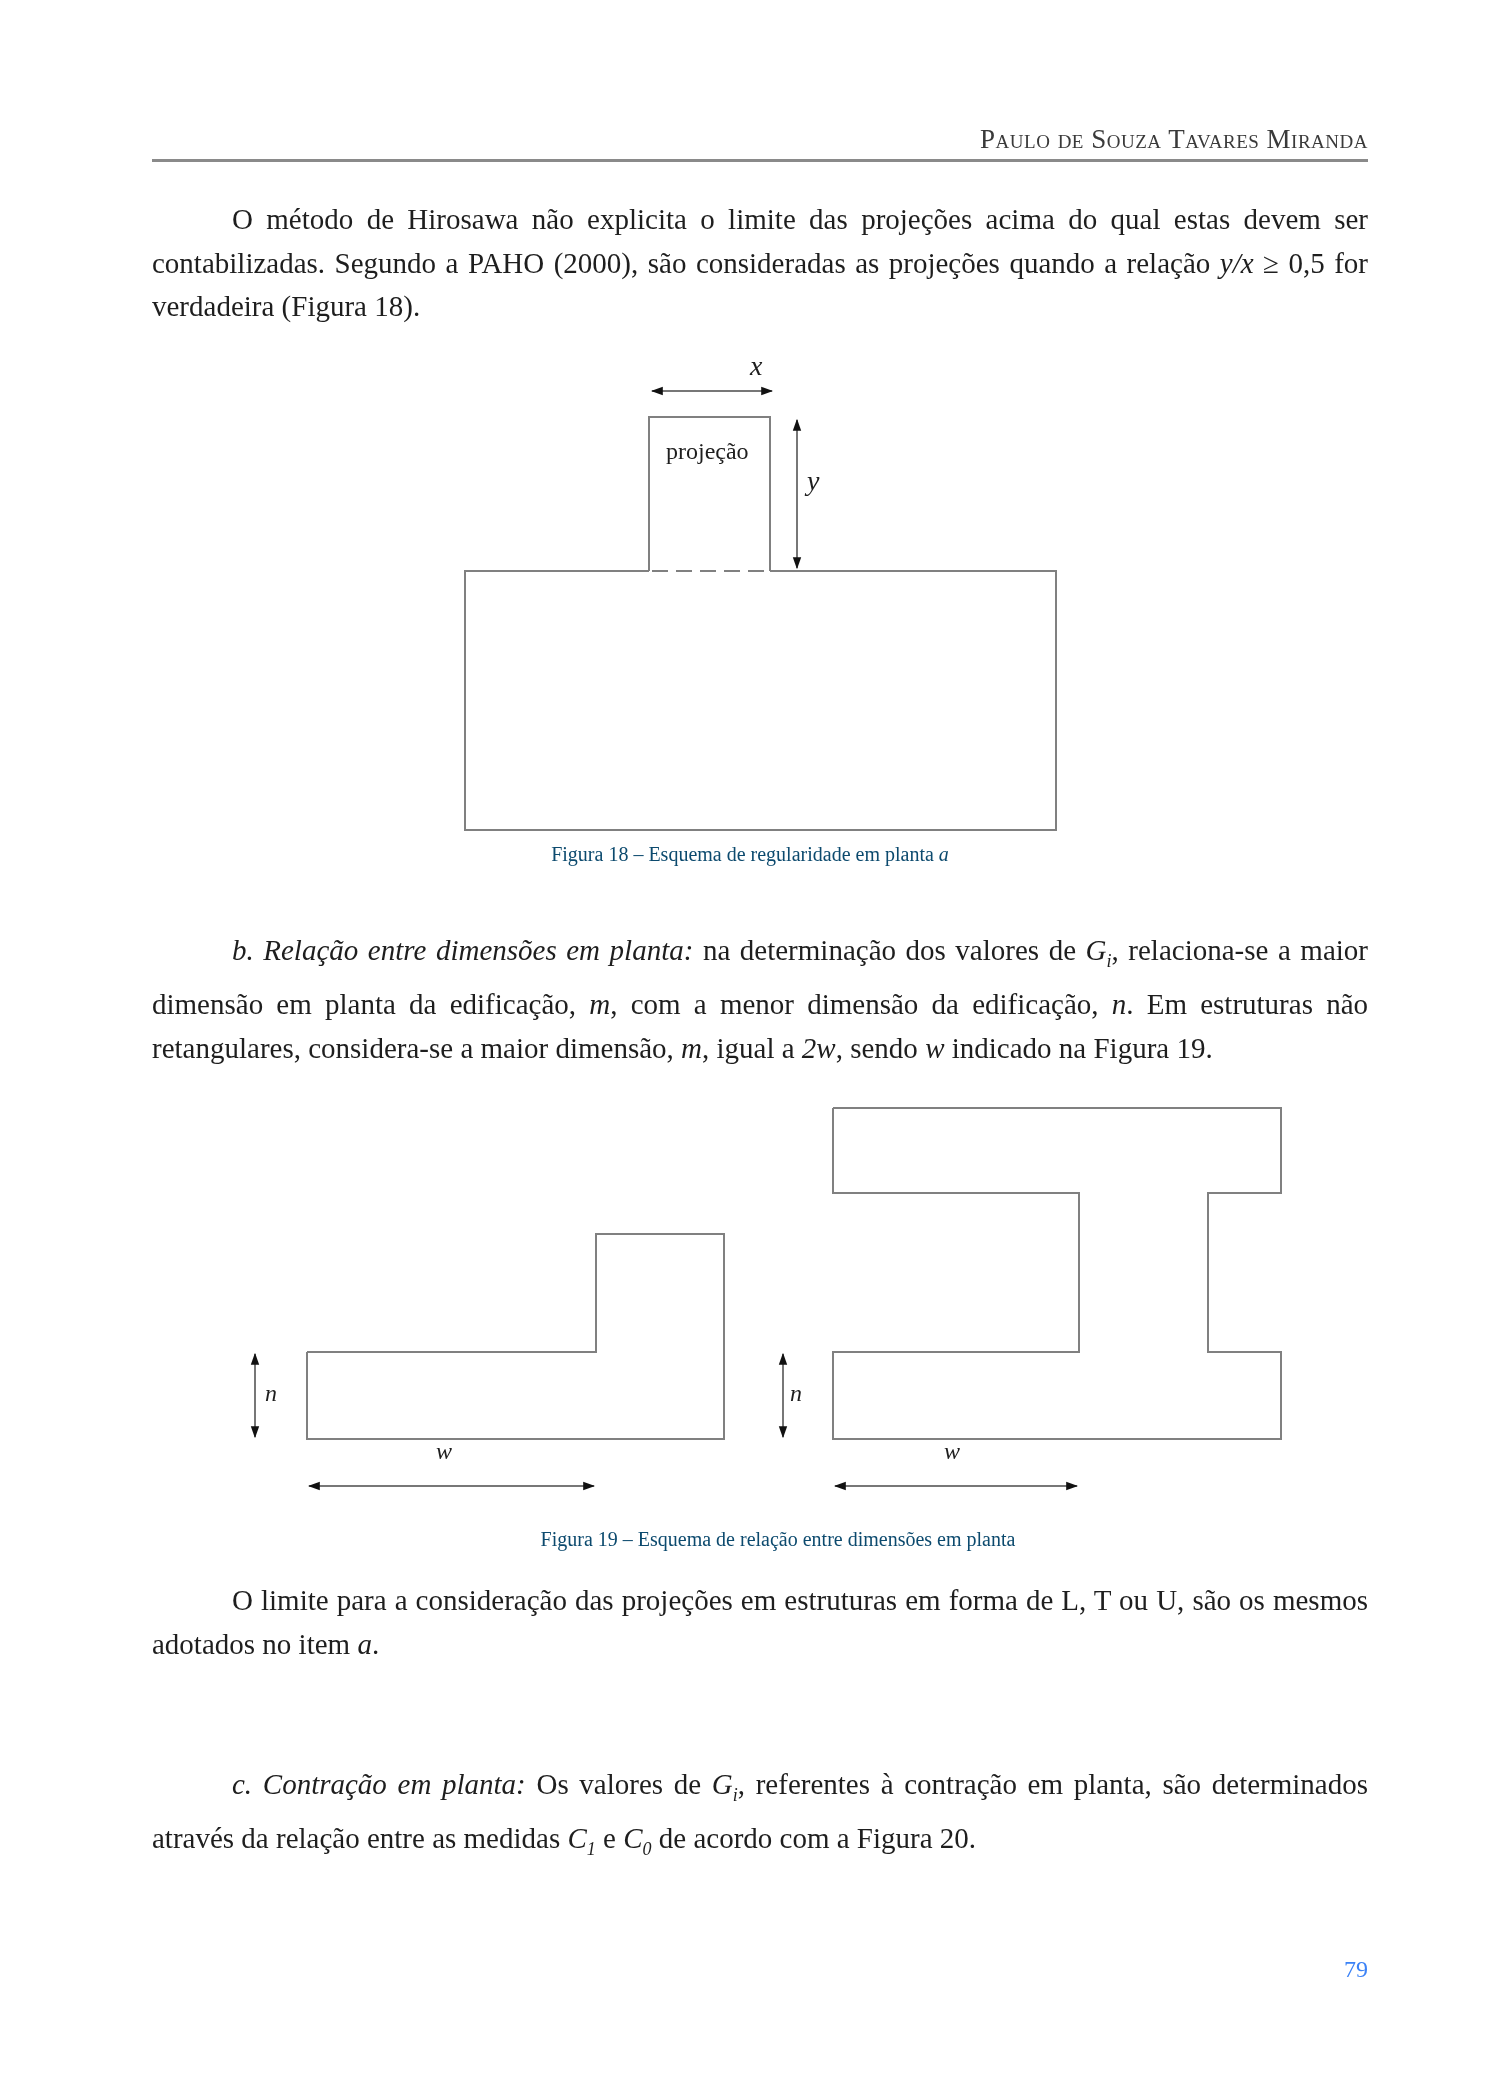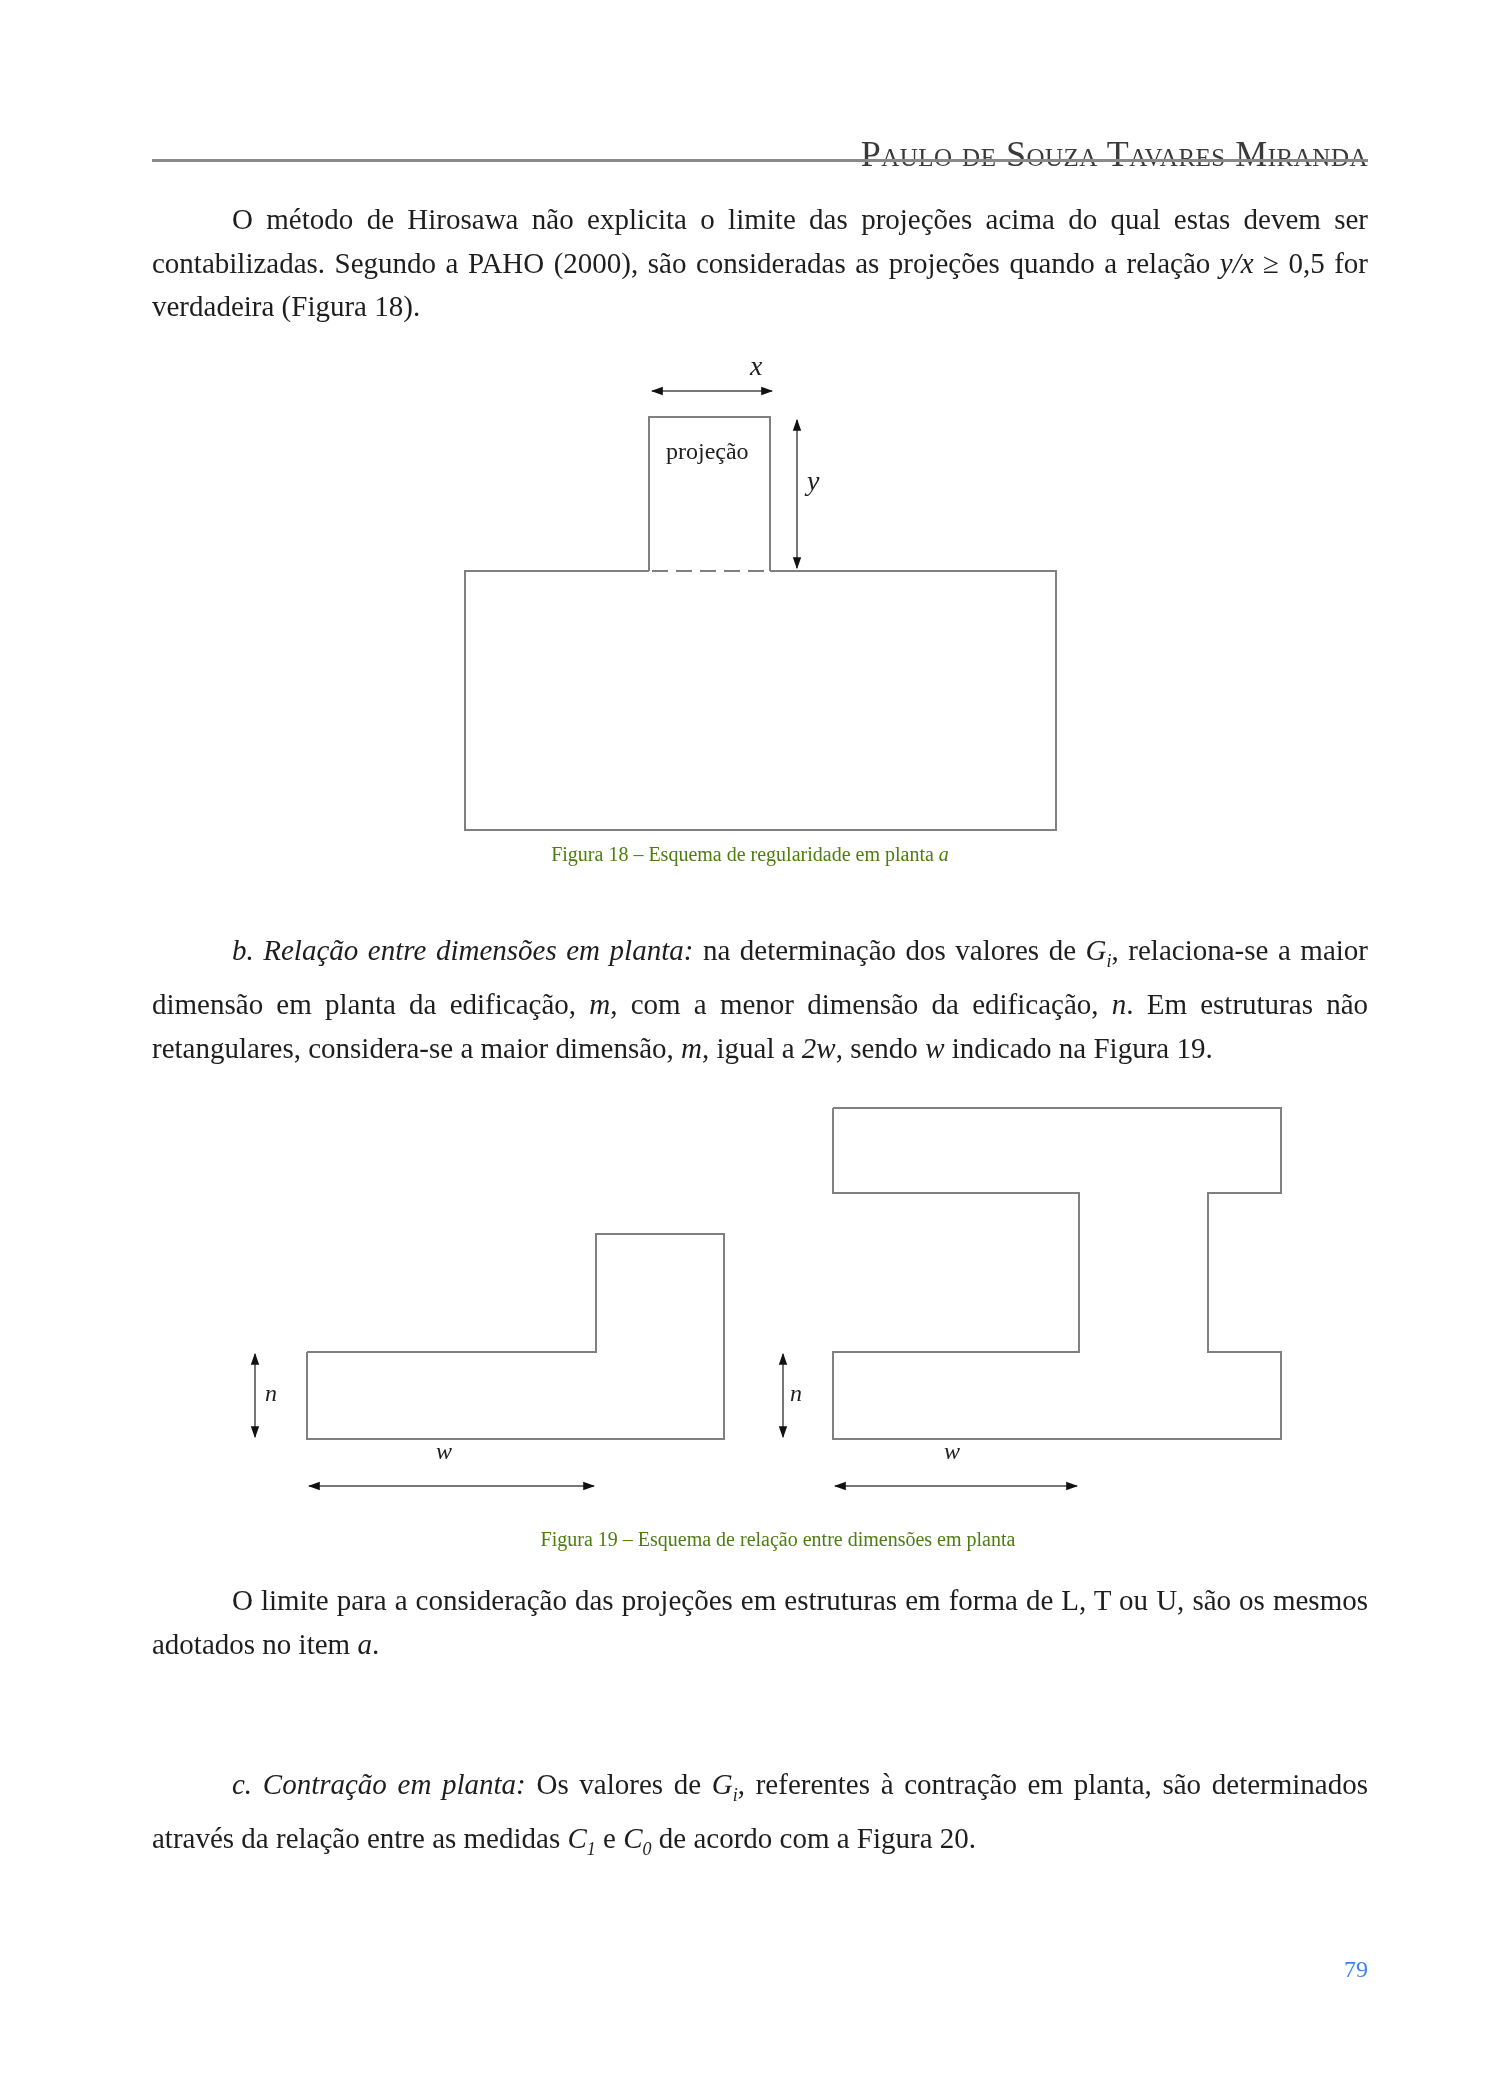--- a/index.html
+++ b/index.html
@@ -1,25 +1,25 @@
 <!DOCTYPE html>
 <html><head>
 <meta charset="utf-8">
 <style>
   html, body { margin: 0; padding: 0; background: #ffffff; }
   body { width: 1500px; height: 2099px; position: relative; overflow: hidden;
          font-family: "Liberation Serif", "DejaVu Serif", serif; color: #1e1e1e; }
   .abs { position: absolute; }
-  .running-head { right: 132px; top: 133px; font-size: 36px; letter-spacing: 0.5px;
+  .running-head { right: 132px; top: 124px; font-size: 27px; letter-spacing: 0.5px;
                   font-variant: small-caps; color: #3a3a3a; }
   .rule { left: 152px; top: 159px; width: 1216px; height: 3px; background: #8a8a8a; }
   .para { left: 152px; width: 1216px; font-size: 29px; line-height: 43.5px; text-align: justify;
           text-indent: 80px; }
   .para .it { font-style: italic; }
-  .caption { width: 100%; left: 0; text-align: center; font-size: 20px; color: #4d7c0f; }
+  .caption { width: 100%; left: 0; text-align: center; font-size: 20px; color: #0c4a6e; }
   .pageno { right: 132px; top: 1956px; font-size: 24px; color: #3b82f6; }
   svg { position: absolute; left: 0; top: 0; }
   .fig-label { font-family: "Liberation Serif", serif; }
 </style>
 </head>
 <body>
 
 <div class="abs running-head">Paulo de Souza Tavares Miranda</div>
 <div class="abs rule"></div>
 

